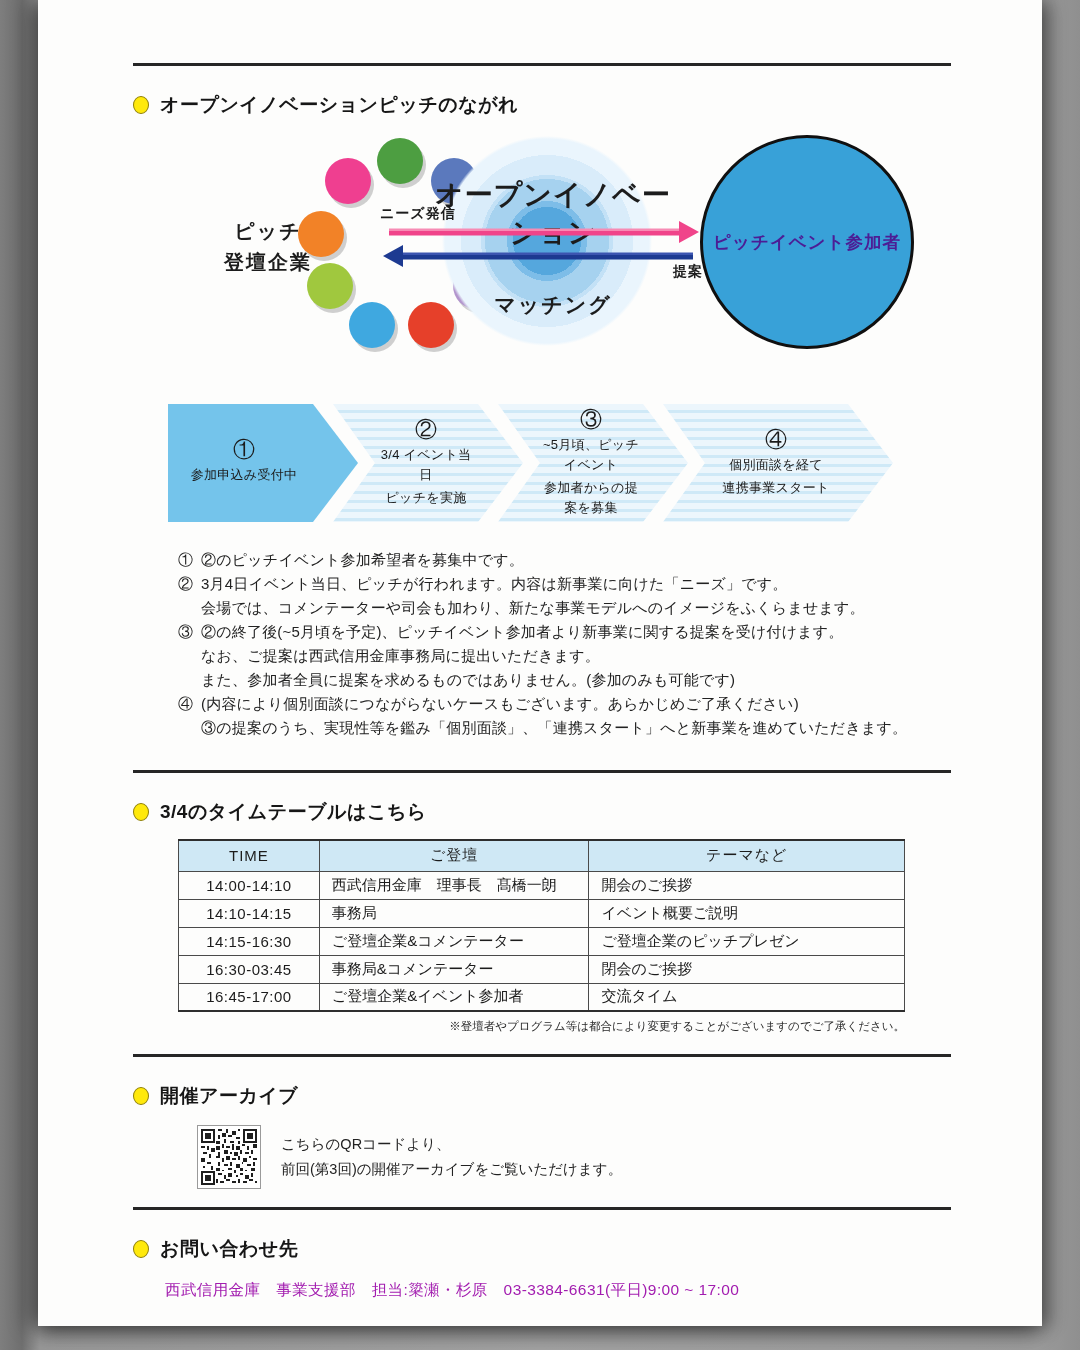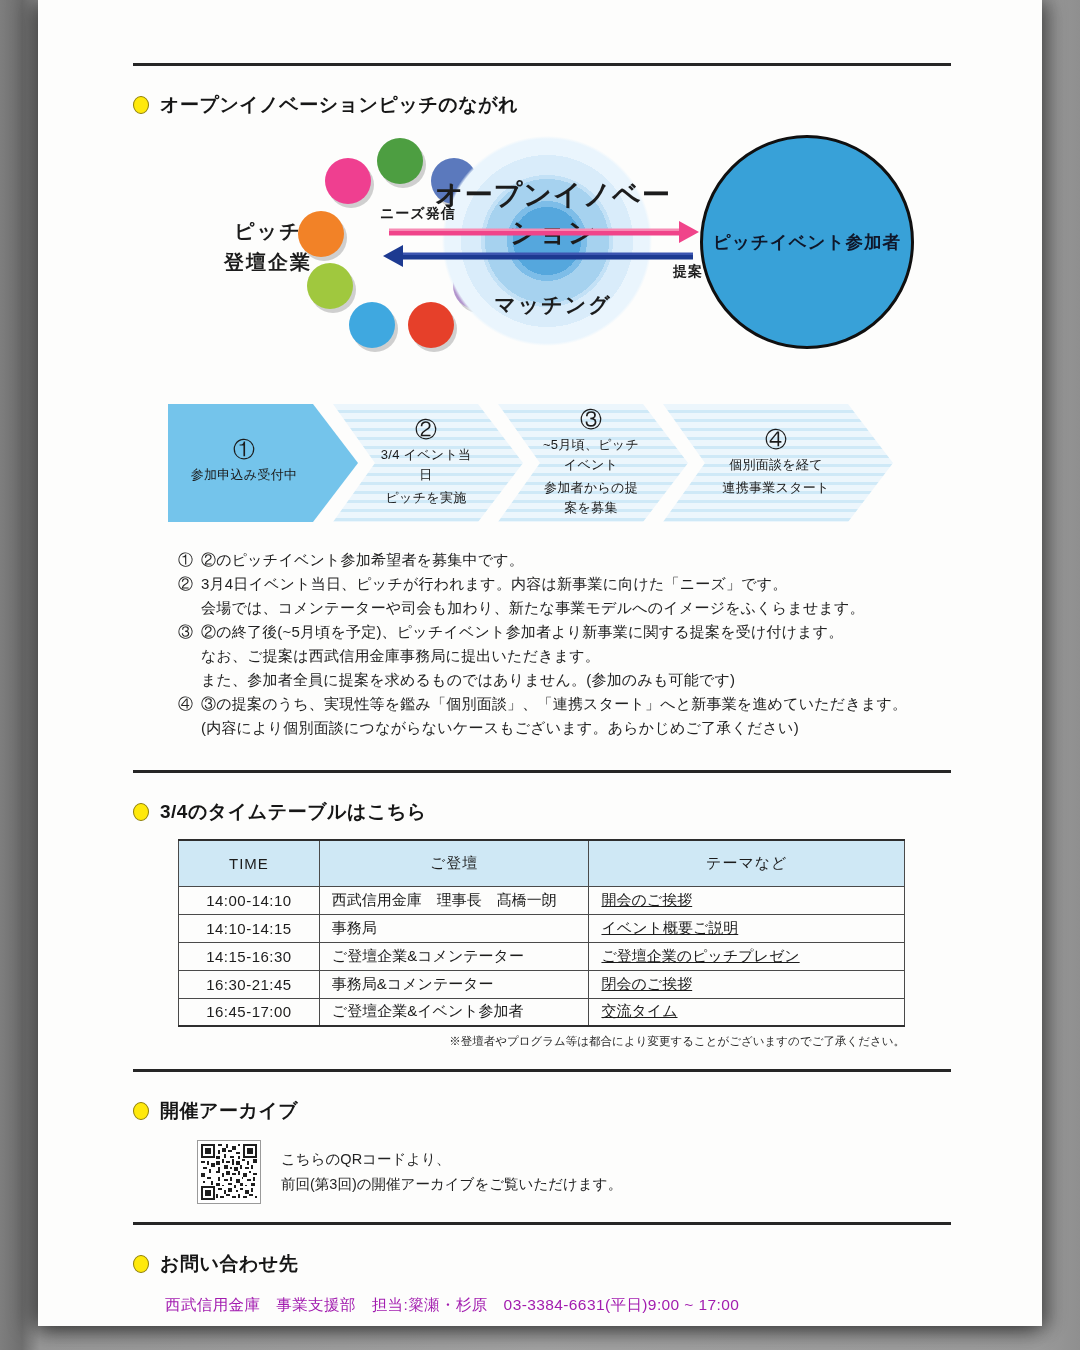--- a/index.html
+++ b/index.html
@@ -46,21 +46,21 @@
   .arrow-pink { left:250px; top:93px; width:316px; height:22px; }
   .arrow-pink .shaft { background:linear-gradient(180deg,#f78bb4 0 2px,#f0448a 2px); right:12px; width:298px; }
   .arrow-pink .head { position:absolute; right:0; top:0; width:0; height:0;
         border-left:20px solid #f0448a; border-top:11px solid transparent; border-bottom:11px solid transparent; }
   .arrow-navy { left:250px; top:117px; width:316px; height:22px; }
   .arrow-navy .shaft { background:linear-gradient(180deg,#3c55b0 0 2px,#1d3a91 2px); left:12px; width:298px; }
   .arrow-navy .head { position:absolute; left:0; top:0; width:0; height:0;
         border-right:20px solid #1d3a91; border-top:11px solid transparent; border-bottom:11px solid transparent; }
   .participants { position:absolute; left:567px; top:7px; width:214px; height:214px; border-radius:50%;
         background:#38a1d8; border:3px solid #101010; display:flex; align-items:center; justify-content:center; }
-  .participants span { font-size:17.5px; font-weight:bold; letter-spacing:1px; color:#0f172a; }
+  .participants span { font-size:17.5px; font-weight:bold; letter-spacing:1px; color:#4c1d95; }
 
   
   .steps { position:relative; height:118px; margin-top:36px; }
   .chev { position:absolute; top:0; height:118px; display:flex; flex-direction:column;
           align-items:center; justify-content:center; gap:3px; text-align:center;
           filter:drop-shadow(1px 2px 0 #3f3f3f); }
   .chev-first { clip-path:polygon(0 0, calc(100% - 45px) 0, 100% 50%, calc(100% - 45px) 100%, 0 100%); }
   .chev-next  { clip-path:polygon(0 0, calc(100% - 45px) 0, 100% 50%, calc(100% - 45px) 100%, 0 100%, 42px 50%); }
   .chev-solid { background:#74c4eb; }
   .chev-stripe { background:repeating-linear-gradient(180deg,#ecf6fc 0 6px,#cfe9f7 6px 9px); }
@@ -74,24 +74,24 @@
   
   .notes { margin-top:26px; margin-left:45px; font-size:15px; line-height:24px; color:#222; }
   .note { display:flex; gap:8px; }
   .note .marker { flex:0 0 auto; }
   .note .nlines div { letter-spacing:.2px; }
 
   
   .tt-table { margin:14px 0 0 45px; width:727px; border-collapse:collapse;
               border-top:2px solid #2e2e2e; border-bottom:2px solid #2e2e2e; font-size:15px; }
   .tt-table th, .tt-table td { border:1px solid #4a4a4a; height:28px; padding:2px 12px; }
-  .tt-table th { background:#cfe8f5; font-weight:normal; text-align:center; height:46px; letter-spacing:1px; }
+  .tt-table th { background:#cfe8f5; font-weight:normal; text-align:center; height:31px; letter-spacing:1px; }
   .tt-table td.time { text-align:center; width:141px; letter-spacing:.5px; }
   .tt-table td.who { width:270px; }
-  .tt-table td.theme { width:316px;text-decoration:underline; }
+  .tt-table td.theme { width:316px; }
   .tt-foot { width:772px; text-align:right; font-size:11.5px; margin-top:7px; color:#2a2a2a; }
 
   
   .archive-row { display:flex; align-items:center; gap:20px; margin:16px 0 10px 45px;padding-left:19px; }
   .qr { width:64px; height:64px; border:1px solid #9a9a9a; background:#fff; padding:3px; }
   .qr svg { width:100%; height:100%; display:block; }
   .archive-text { font-size:14.5px; line-height:1.75; color:#222; }
 
   
   .contact-line { margin:18px 0 0 32px; font-size:15.5px; letter-spacing:.4px; color:#a21caf; }
@@ -185,22 +185,22 @@
       <span class="marker">③</span>
       <div class="nlines">
         <div>②の終了後(~5月頃を予定)、ピッチイベント参加者より新事業に関する提案を受け付けます。</div>
         <div>なお、ご提案は西武信用金庫事務局に提出いただきます。</div>
         <div>また、参加者全員に提案を求めるものではありません。(参加のみも可能です)</div>
       </div>
     </div>
     <div class="note">
       <span class="marker">④</span>
       <div class="nlines">
+        <div>(内容により個別面談につながらないケースもございます。あらかじめご了承ください)</div>
         <div>③の提案のうち、実現性等を鑑み「個別面談」、「連携スタート」へと新事業を進めていただきます。</div>
-        <div>(内容により個別面談につながらないケースもございます。あらかじめご了承ください)</div>
       </div>
     </div>
   </div>
 
   <div class="rule rule-2"></div>
 
   <div class="sec-head">
     <span class="bullet"></span>
     <h2>3/4のタイムテーブルはこちら</h2>
   </div>
@@ -223,21 +223,21 @@
         <td class="time">14:10-14:15</td>
         <td class="who">事務局</td>
         <td class="theme">イベント概要ご説明</td>
       </tr>
       <tr>
         <td class="time">14:15-16:30</td>
         <td class="who">ご登壇企業&amp;コメンテーター</td>
         <td class="theme">ご登壇企業のピッチプレゼン</td>
       </tr>
       <tr>
-        <td class="time">16:30-21:45</td>
+        <td class="time">16:30-03:45</td>
         <td class="who">事務局&amp;コメンテーター</td>
         <td class="theme">閉会のご挨拶</td>
       </tr>
       <tr>
         <td class="time">16:45-17:00</td>
         <td class="who">ご登壇企業&amp;イベント参加者</td>
         <td class="theme">交流タイム</td>
       </tr>
     </tbody>
   </table>

